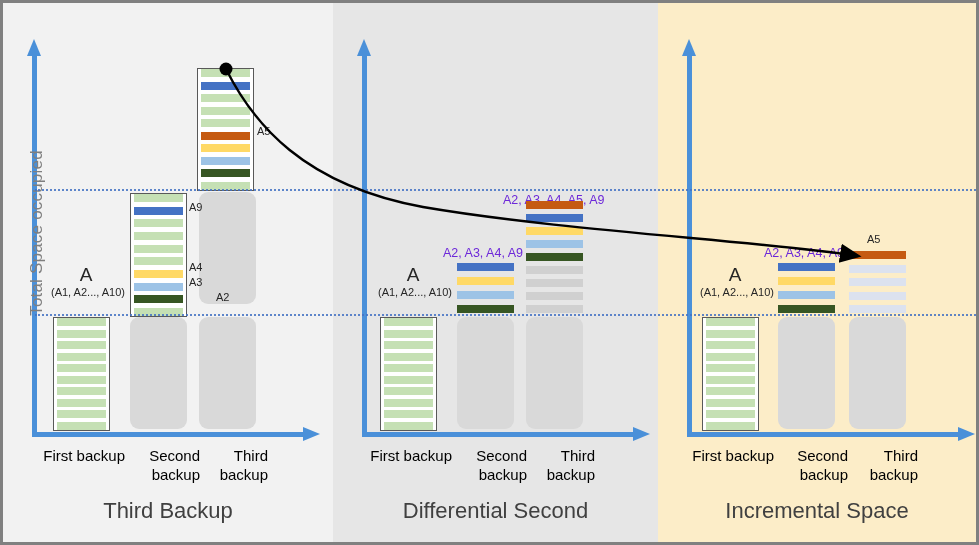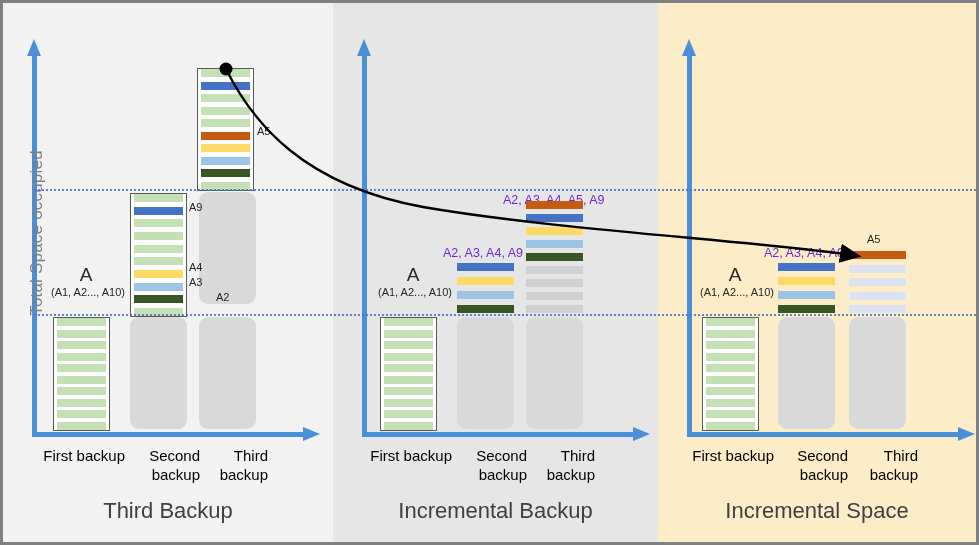--- a/index.html
+++ b/index.html
@@ -265,21 +265,21 @@
     <div class="x-tick" style="left:35px;">
       <span>First backup</span>
     </div>
     <div class="x-tick" style="left:110px;">
       <span>Second backup</span>
     </div>
     <div class="x-tick" style="left:178px;">
       <span>Third backup</span>
     </div>
 
-    <div class="panel-title">Incremental Backup</div>
+    <div class="panel-title">Differential Second</div>
   </div>
 
   <div class="panel panel-incr">
     <div class="axis-v"></div>
     <div class="axis-h"></div>
 
     <div class="ghost" style="left:120px;top:314px;"></div>
     <div class="ghost" style="left:191px;top:314px;"></div>
 
     <div class="a-label" style="left:42px;top:262px;width:70px;">

